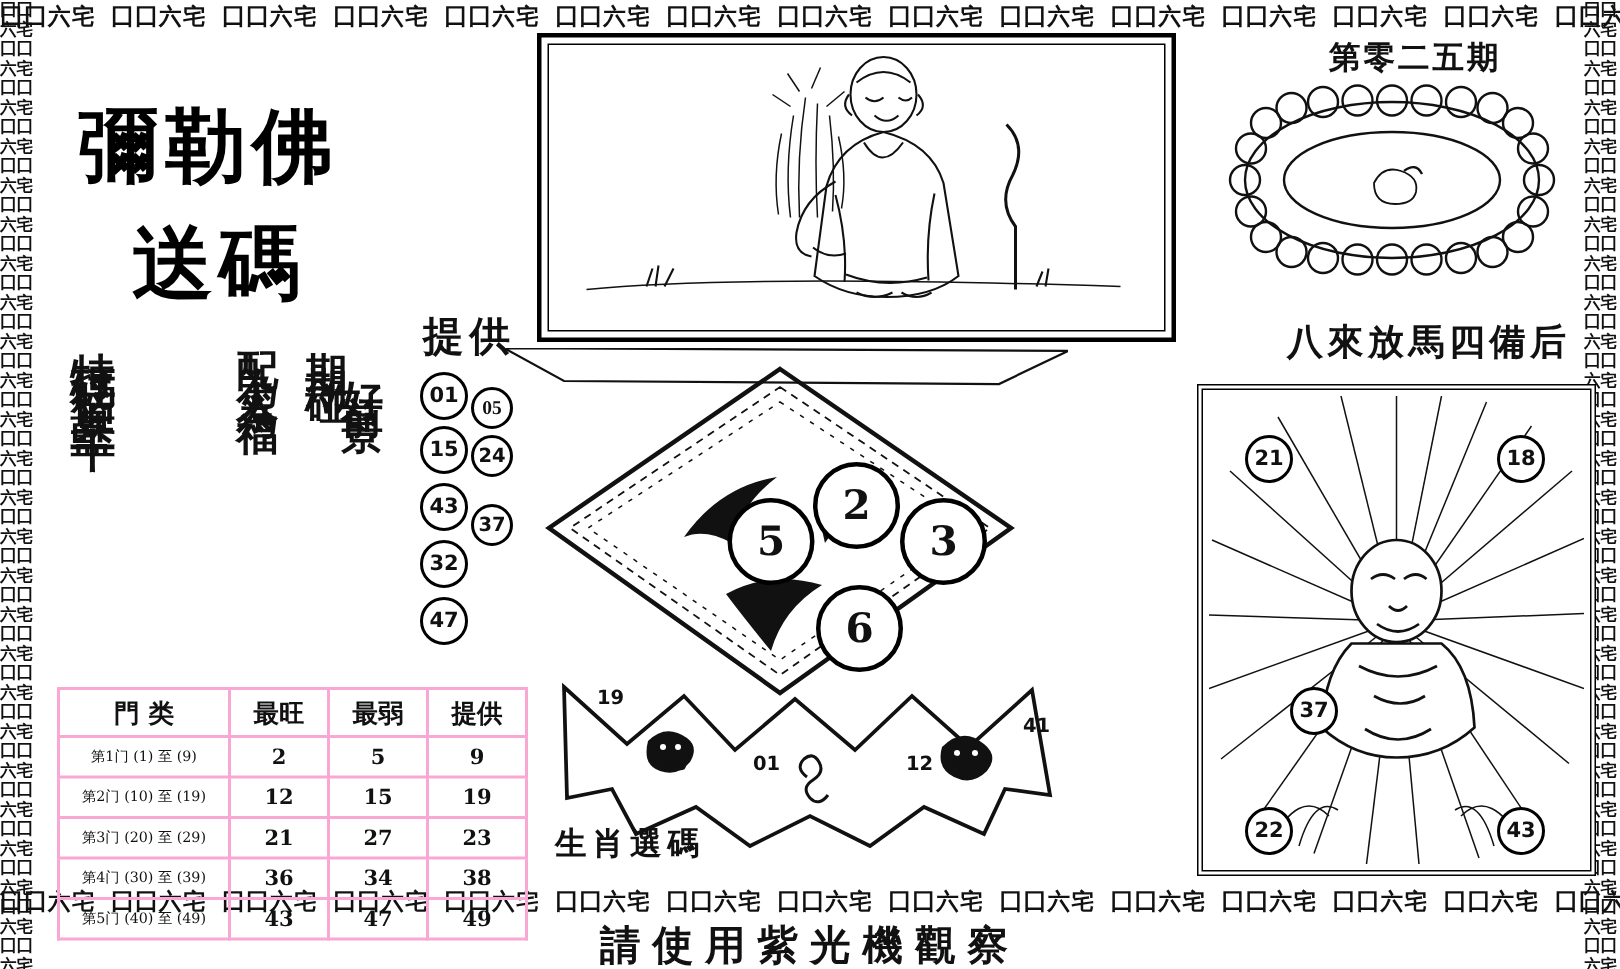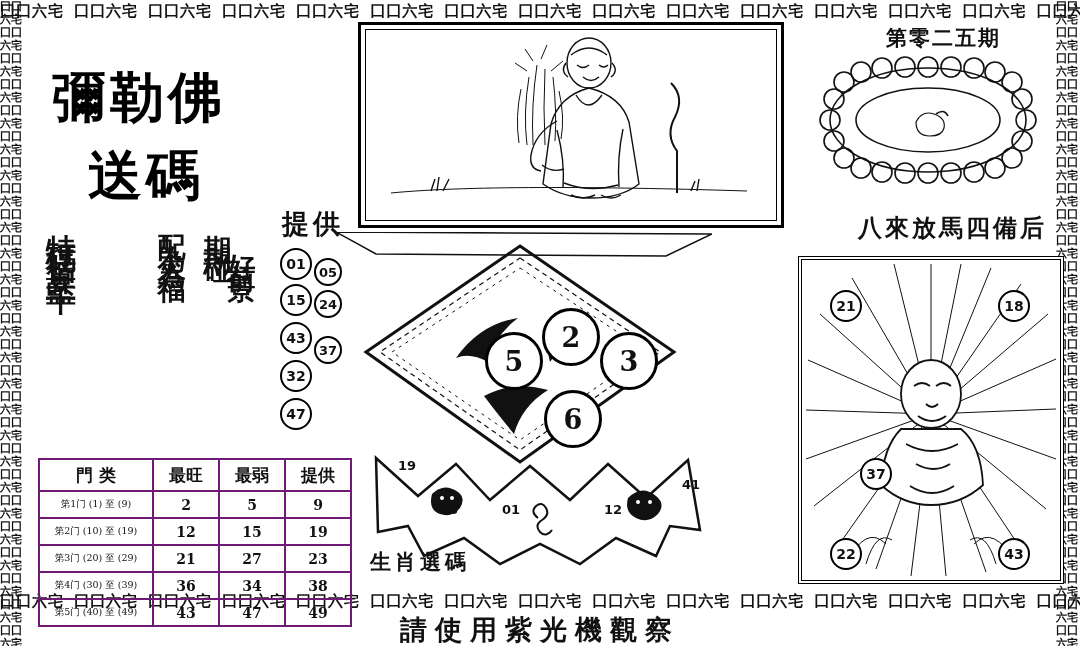--- a/index.html
+++ b/index.html
@@ -118,21 +118,21 @@
     font-size:21px;font-family:"DejaVu Serif","Liberation Serif",serif;
     font-weight:bold;letter-spacing:4px;
   }
 
   
   #mlb-table{
     position:absolute;left:38px;top:458px;border-collapse:collapse;
     font-family:"DejaVu Serif","Liberation Serif",serif;
   }
   #mlb-table th,#mlb-table td{
-    border:2px solid #701a75;text-align:center;
+    border:2px solid #f9a8d4;text-align:center;
     font-size:14px;font-weight:bold;padding:2px 0;
   }
   #mlb-table th{font-size:17px;height:26px;}
   #mlb-table td{height:21px;}
   #mlb-table td.rowlabel{font-size:9.5px;font-weight:normal;width:112px;letter-spacing:0px;}
   #mlb-table th.c0{width:112px;}
   #mlb-table th.c1,#mlb-table th.c2,#mlb-table th.c3,
   #mlb-table td.c1,#mlb-table td.c2,#mlb-table td.c3{width:64px;}
 
   
@@ -170,21 +170,21 @@
   <div id="slogan-right">八來放馬四備后</div>
 
   <div id="tigong-label">提供</div>
 
   <div class="circle-num" style="left:280px;top:248px;width:28px;height:28px;">01</div>
   <div class="circle-num" style="left:280px;top:284px;width:28px;height:28px;">15</div>
   <div class="circle-num" style="left:280px;top:322px;width:28px;height:28px;">43</div>
   <div class="circle-num" style="left:280px;top:360px;width:28px;height:28px;">32</div>
   <div class="circle-num" style="left:280px;top:398px;width:28px;height:28px;">47</div>
 
-  <div class="circle-num cn-s" style="left:314px;top:258px;">05</div>
+  <div class="circle-num cn-s" style="left:314px;top:258px;font-family:Liberation Serif, serif;">05</div>
   <div class="circle-num cn-s" style="left:314px;top:290px;">24</div>
   <div class="circle-num cn-s" style="left:314px;top:336px;">37</div>
 
   <div id="monk-box">
     <div class="inner"></div>
     <svg width="412" height="192" viewBox="0 0 412 192">
       <g fill="none" stroke="#111" stroke-width="1.4">
 
         <path d="M30 168 C110 160 260 162 386 166" stroke-width="1"></path>
 

